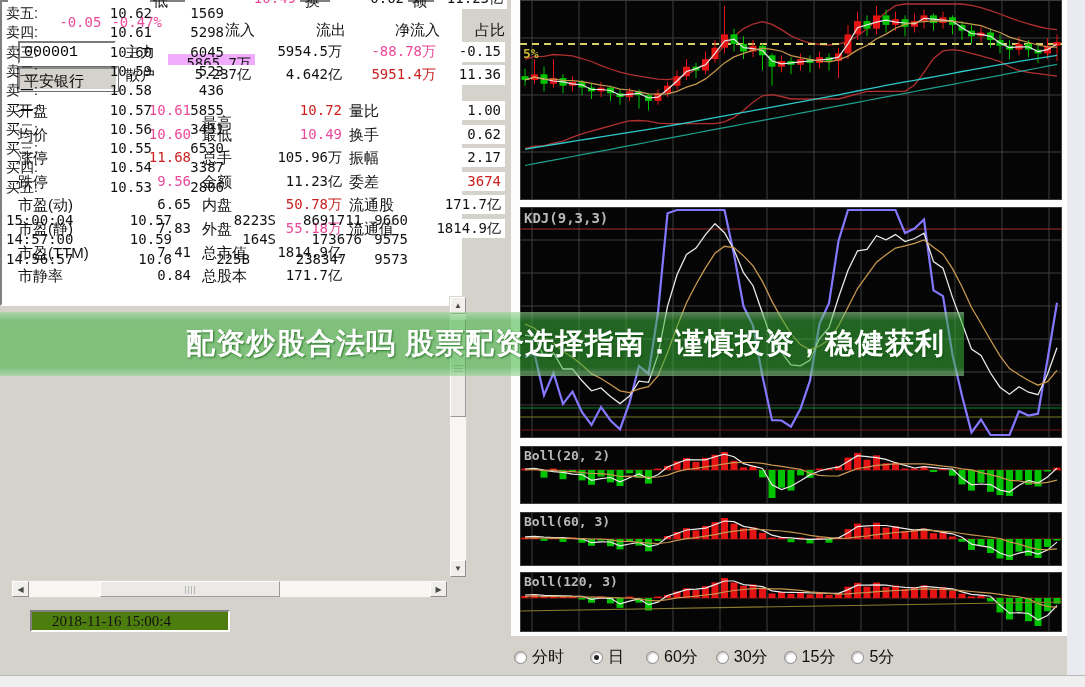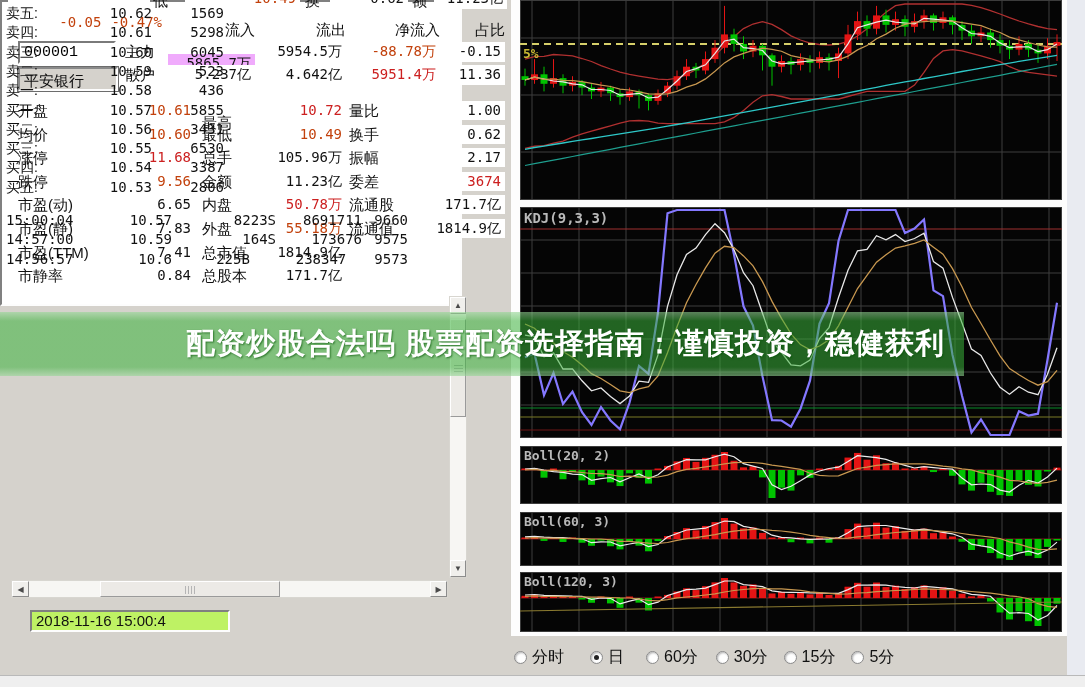--- a/index.html
+++ b/index.html
@@ -5,39 +5,39 @@
   * { margin:0; padding:0; box-sizing:border-box; }
   html,body { width:1085px; height:687px; overflow:hidden; background:#d5d2cc;
               font-family:"Liberation Sans", sans-serif; color:#111; }
   .abs { position:absolute; }
   #stage { position:relative; width:1085px; height:687px; }
 
   
   .wbox { background:#fff; position:absolute; }
   .num { font-family:"DejaVu Sans Mono", monospace; font-size:14px; text-align:right; padding-right:4px; line-height:19px; }
   .lbl { font-size:15px; line-height:19px; color:#111; white-space:nowrap; }
-  .green { color:#c2410c; }
+  .green { color:#ec4899; }
   .red { color:#cc2020; }
   .black { color:#111; }
   #code-input { position:absolute; left:18px; top:41px; width:98px; height:23px;
         border:2px solid; border-color:#7a7a7a #fff #fff #7a7a7a; background:#fff;
         font-family:Liberation Mono, monospace; font-size:15px; padding:1px 4px; }
   #name-box { left:18px; top:67px; width:100px; height:24px; background:#d5d2cc;
         border:2px solid; border-color:#8a8a8a #fdfdfd #fdfdfd #8a8a8a; outline:1px solid #6c6c6c;
         font-size:15px; text-align:left; padding:2px 4px; }
   #ladder-panel { left:8px; top:294px; width:462px; height:306px; background:#fff;
         border:2px solid; border-color:#808080 #fdfdfd #fdfdfd #808080; }
   .mono14 { font-family:"DejaVu Sans Mono", monospace; font-size:14px; line-height:19px; white-space:pre; }
   .scrollbtn { position:absolute; background:#f0efec; border:1px solid; border-color:#fff #8c8c8c #8c8c8c #fff;
         color:#4a4a4a; font-size:8px; display:flex; align-items:center; justify-content:center; }
   .scrolltrack { position:absolute; background:#f7f6f3; border:1px solid #d8d6d0; }
   .scrollthumb { position:absolute; background:#eceae6; border:1px solid; border-color:#fff #9a9a9a #9a9a9a #fff; }
-  #date-box { left:30px; top:610px; width:200px; height:22px; background:#bef264;
+  #date-box { left:30px; top:610px; width:200px; height:22px; background:#4d7c0f;
         border:2px solid; border-color:#808080 #fdfdfd #fdfdfd #808080;
-        font-family:Liberation Sans, sans-serif; font-size:15px; padding:0 4px; line-height:18px; }
+        font-family:Liberation Serif, serif; font-size:15px; padding:0 20px; line-height:18px; }
 
   
   #chart-bg { left:511px; top:0; width:556px; height:636px; background:#fdfdfd; }
   #right-strip { left:1067px; top:0; width:18px; height:675px; background:#e9ebf1; }
   .chartpanel { position:absolute; left:520px; width:542px; background:#050505; box-shadow:inset 0 0 0 1px #3c3c3c; }
   #period-row { position:absolute; left:514px; top:646px; width:470px; height:22px;
         display:flex; align-items:center; gap:0; }
   .period-item { display:flex; align-items:center; cursor:default; }
   .radio { width:13px; height:13px; border-radius:50%; background:#fff; position:relative;
         border:1px solid #8a8a8a; box-shadow:inset 1px 1px 2px #b5b5b5; }

